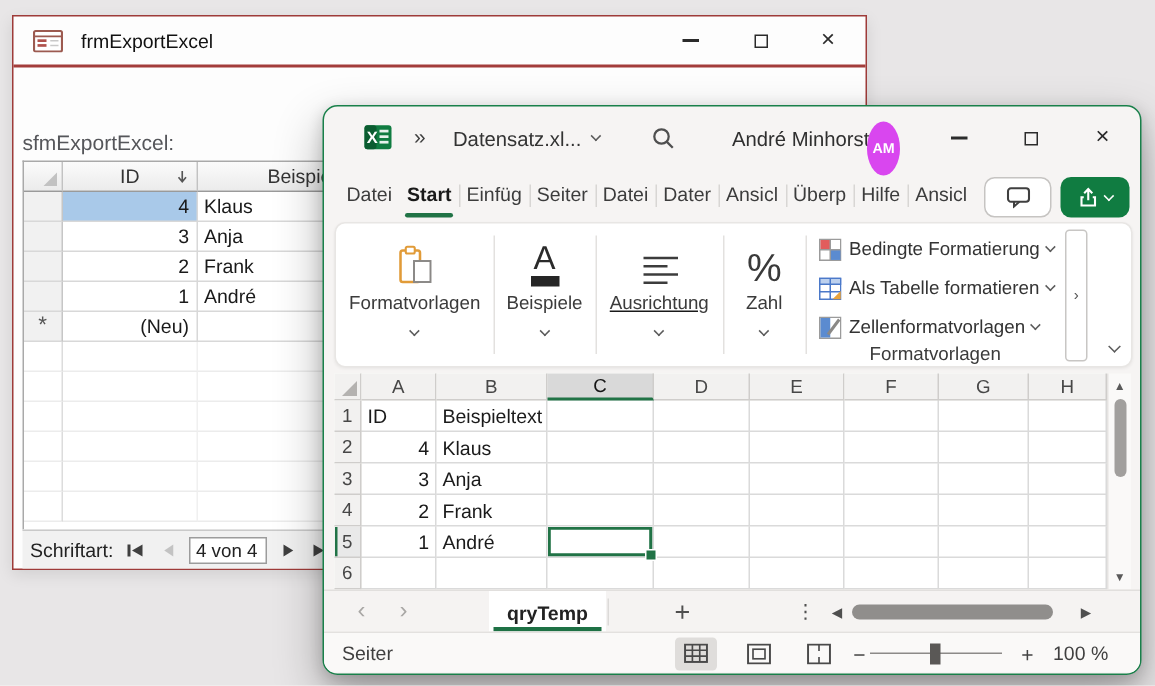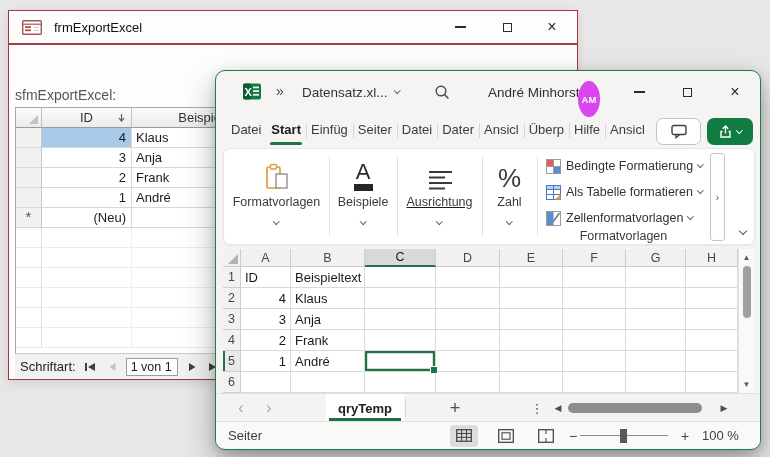--- a/index.html
+++ b/index.html
@@ -246,21 +246,21 @@
       <svg width="12" height="10">
           <rect x="1" y="1" width="2" height="8" fill="#3f3f3f"></rect>
           <polygon points="11,1 4,5 11,9" fill="#3f3f3f"></polygon>
         </svg>
     </span>
     <span class="rn-btn">
       <svg width="10" height="10">
           <polygon points="8.5,1 2.5,5 8.5,9" fill="#c3c3c3"></polygon>
         </svg>
     </span>
-    <div class="rn-box">1 von 1</div>
+    <div class="rn-box">4 von 4</div>
     <span class="rn-btn">
       <svg width="10" height="10">
           <polygon points="2,1 8.5,5 2,9" fill="#3f3f3f"></polygon>
         </svg>
     </span>
     <span class="rn-btn">
       <svg width="12" height="10">
           <polygon points="1,1 8,5 1,9" fill="#3f3f3f"></polygon>
           <rect x="9" y="1" width="2" height="8" fill="#3f3f3f"></rect>
         </svg>

